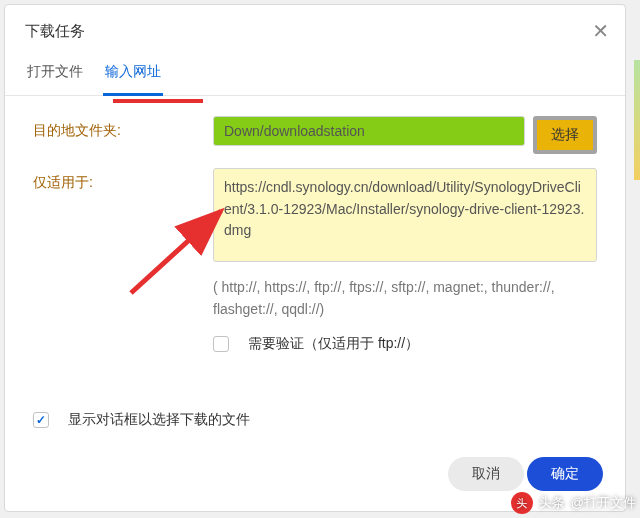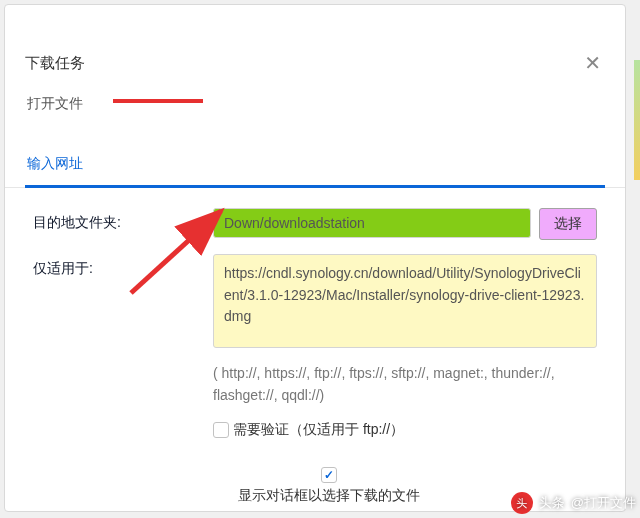--- a/index.html
+++ b/index.html
@@ -21,38 +21,36 @@
       margin: 4px;
       position: relative;
       height: 508px;
       display: flex;
       flex-direction: column;
     }
     .dlg-header {
       display: flex;
       align-items: center;
       justify-content: space-between;
-      padding: 14px 20px 10px 20px;
-      margin-top: 32px;
+      padding: 14px 12px 10px 20px;
     }
     .dlg-title { font-size: 15px; color: #333; }
     .close-x {
       font-size: 20px;
       color: #888;
       cursor: pointer;
       line-height: 1;
       padding: 2px 4px;
     }
     .tabs {
       display: flex;
       gap: 18px;
       padding: 0 20px;
       border-bottom: 1px solid #e6e6e6;
       position: relative;
-      flex-direction: column;
     }
     .tab {
       padding: 10px 2px 12px 2px;
       font-size: 14px;
       color: #555;
       cursor: pointer;
       border-bottom: 3px solid transparent;
       margin-bottom: -1px;
     }
     .tab.active {
@@ -74,39 +72,39 @@
       position: relative;
     }
     .row {
       display: flex;
       align-items: flex-start;
       margin-bottom: 14px;
     }
     .label {
       width: 180px;
       flex-shrink: 0;
-      color: #0f172a;
+      color: #a16207;
       padding-top: 6px;
     }
     .input-text {
       flex: 1;
       border: 1px solid #d4d4d4;
       border-radius: 3px;
       padding: 6px 10px;
       font-size: 14px;
       color: #555;
       background: #84cc16;
       min-width: 0;
     }
     .btn-select {
       margin-left: 8px;
       padding: 6px 14px;
-      border: 1px solid #a3a3a3;
-      border-radius: 3px;
-      background: #f0abfc;
+      border: 4px solid #a3a3a3;
+      border-radius: 3px;
+      background: #eab308;
       cursor: pointer;
       font-size: 14px;
       color: #333;
     }
     .textarea {
       flex: 1;
       border: 1px solid #d4d4d4;
       border-radius: 3px;
       padding: 8px 10px;
       font-size: 14px;
@@ -120,29 +118,28 @@
     .hint {
       color: #777;
       font-size: 14px;
       line-height: 1.6;
       margin-left: 180px;
       margin-bottom: 14px;
     }
     .check-row {
       display: flex;
       align-items: center;
-      gap: 4px;
+      gap: 19px;
       margin-left: 180px;
       margin-bottom: 14px;
     }
     .check-row.left {
       margin-left: 0;
       padding-left: 28px;
       margin-top: 6px;
-      flex-direction: column;
     }
     .cbox {
       width: 16px;
       height: 16px;
       border: 1px solid #c2c2c2;
       border-radius: 3px;
       display: inline-flex;
       align-items: center;
       justify-content: center;
       font-size: 12px;

